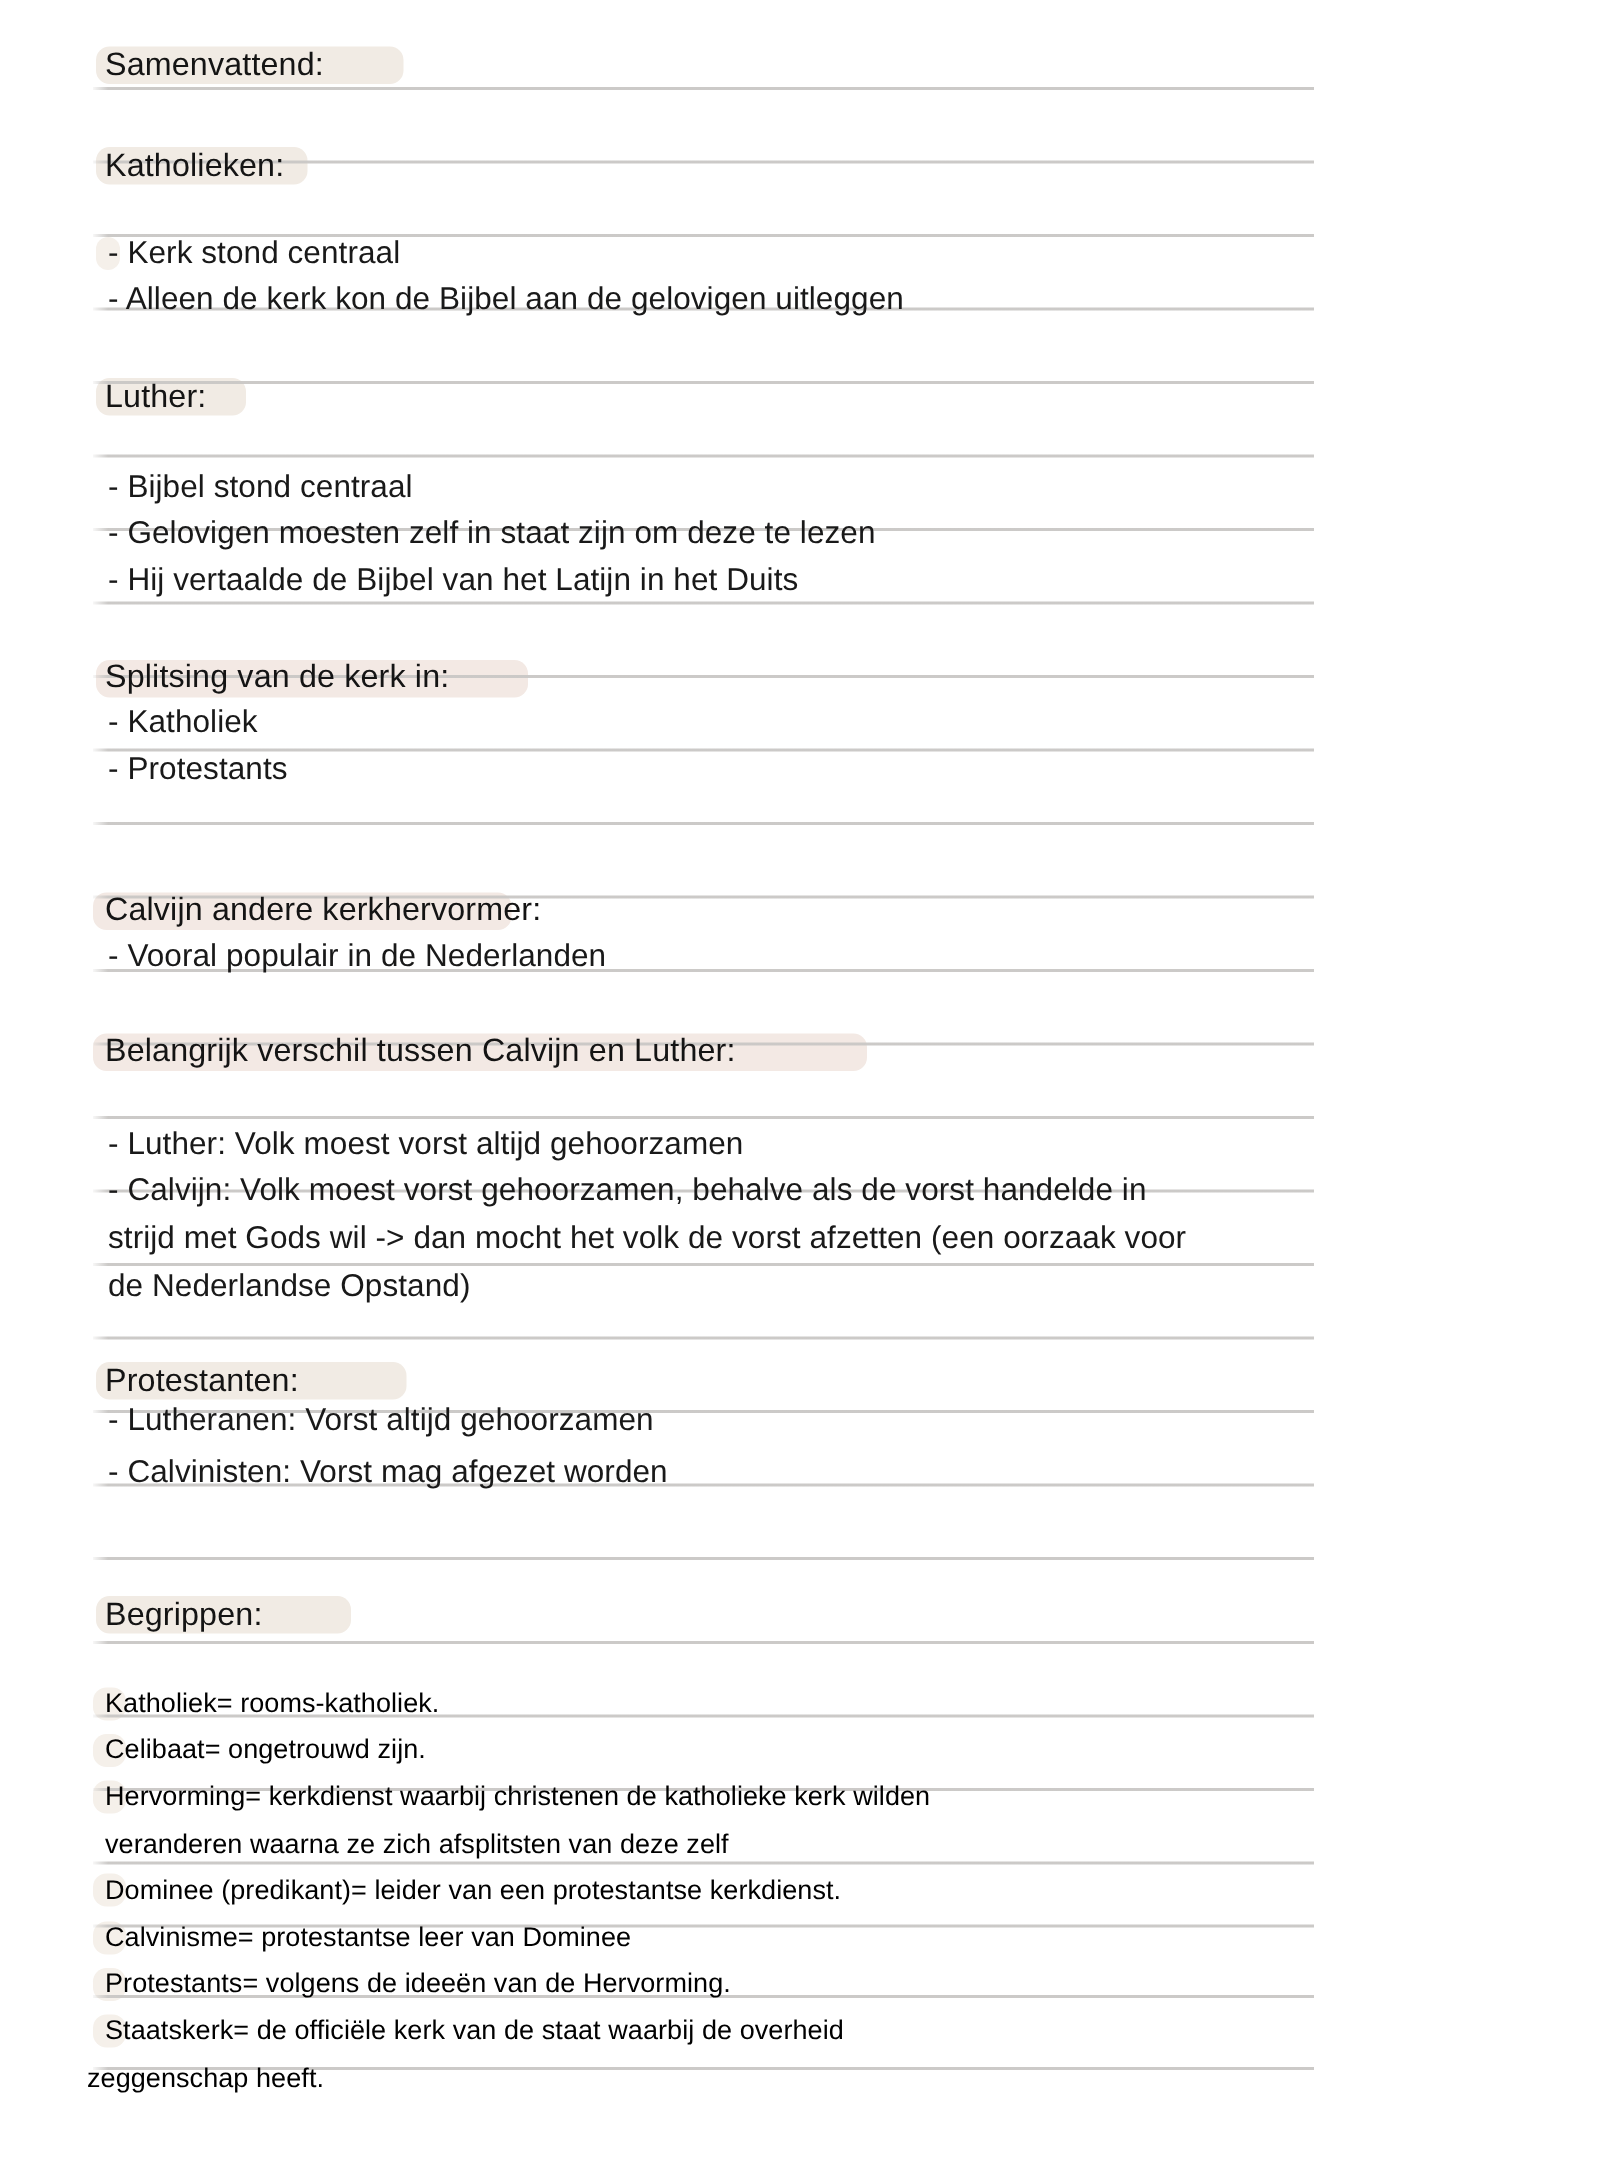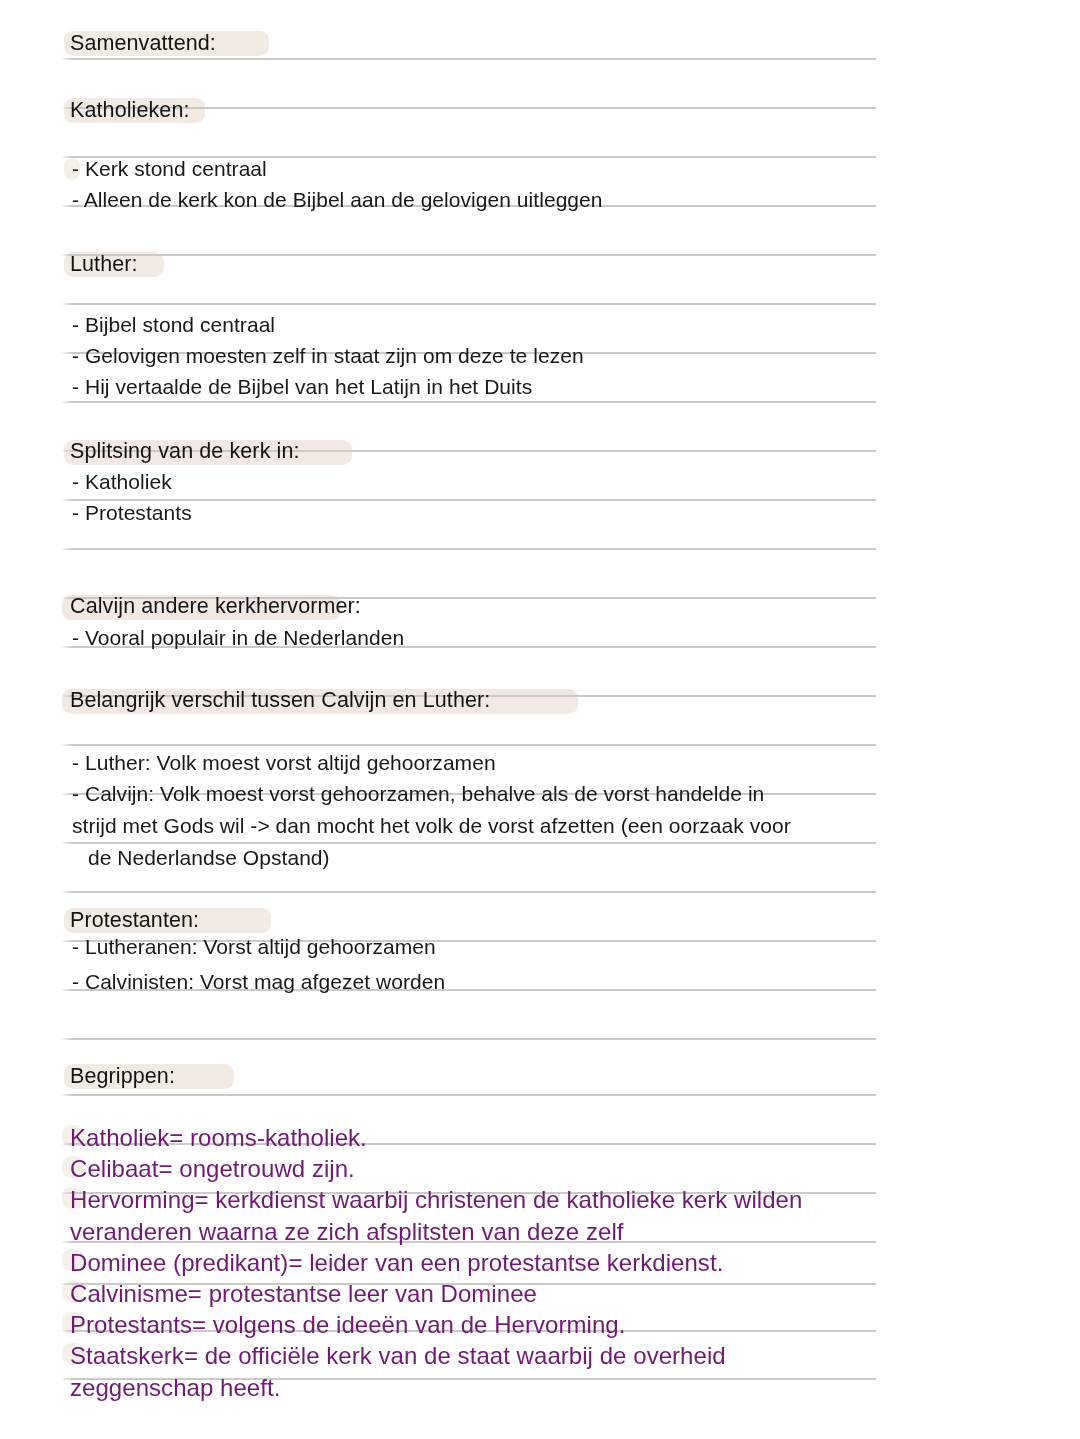--- a/index.html
+++ b/index.html
@@ -64,23 +64,23 @@
     font-size: 21.5px;
     letter-spacing: 0.1px;
     color: #141414;
   }
   .body {
     font-size: 21px;
     letter-spacing: 0.05px;
     color: #191919;
   }
   .term {
-    font-size: 24px;
+    font-size: 18px;
     letter-spacing: 0.05px;
-    color: #701a75;
+    color: #000000;
   }
 
   
   .hl {
     position: absolute;
     border-radius: 9px;
     z-index: 0;
     pointer-events: none;
   }
   .hl-beige   { background: #f1ebe4; }
@@ -170,32 +170,32 @@
     <div class="line body" style="left:72px; top:502px">- Protestants</div>
 
     <div class="line heading" style="left:70px; top:596px">Calvijn andere kerkhervormer:</div>
     <div class="line body" style="left:72px; top:627px">- Vooral populair in de Nederlanden</div>
 
     <div class="line heading" style="left:70px; top:690px">Belangrijk verschil tussen Calvijn en Luther:</div>
 
     <div class="line body" style="left:72px; top:752px">- Luther: Volk moest vorst altijd gehoorzamen</div>
     <div class="line body" style="left:72px; top:783px">- Calvijn: Volk moest vorst gehoorzamen, behalve als de vorst handelde in</div>
     <div class="line body" style="left:72px; top:815px">strijd met Gods wil -&gt; dan mocht het volk de vorst afzetten (een oorzaak voor</div>
-    <div class="line body" style="left:88px; top:847px">de Nederlandse Opstand)</div>
+    <div class="line body" style="left:72px; top:847px">de Nederlandse Opstand)</div>
 
     <div class="line heading" style="left:70px; top:910px">Protestanten:</div>
     <div class="line body" style="left:72px; top:936px">- Lutheranen: Vorst altijd gehoorzamen</div>
     <div class="line body" style="left:72px; top:971px">- Calvinisten: Vorst mag afgezet worden</div>
 
     <div class="line heading" style="left:70px; top:1066px">Begrippen:</div>
 
     <div class="line term" style="left:70px; top:1126px">Katholiek= rooms-katholiek.</div>
     <div class="line term" style="left:70px; top:1157px">Celibaat= ongetrouwd zijn.</div>
     <div class="line term" style="left:70px; top:1188px">Hervorming= kerkdienst waarbij christenen de katholieke kerk wilden</div>
     <div class="line term" style="left:70px; top:1220px">veranderen waarna ze zich afsplitsten van deze zelf</div>
     <div class="line term" style="left:70px; top:1251px">Dominee (predikant)= leider van een protestantse kerkdienst.</div>
     <div class="line term" style="left:70px; top:1282px">Calvinisme= protestantse leer van Dominee</div>
     <div class="line term" style="left:70px; top:1313px">Protestants= volgens de ideeën van de Hervorming.</div>
     <div class="line term" style="left:70px; top:1344px">Staatskerk= de officiële kerk van de staat waarbij de overheid</div>
-    <div class="line term" style="left:70px; top:1376px">zeggenschap heeft.</div>
+    <div class="line term" style="left:58px; top:1376px">zeggenschap heeft.</div>
 
   </div>
 </div>
 
 </body></html>

